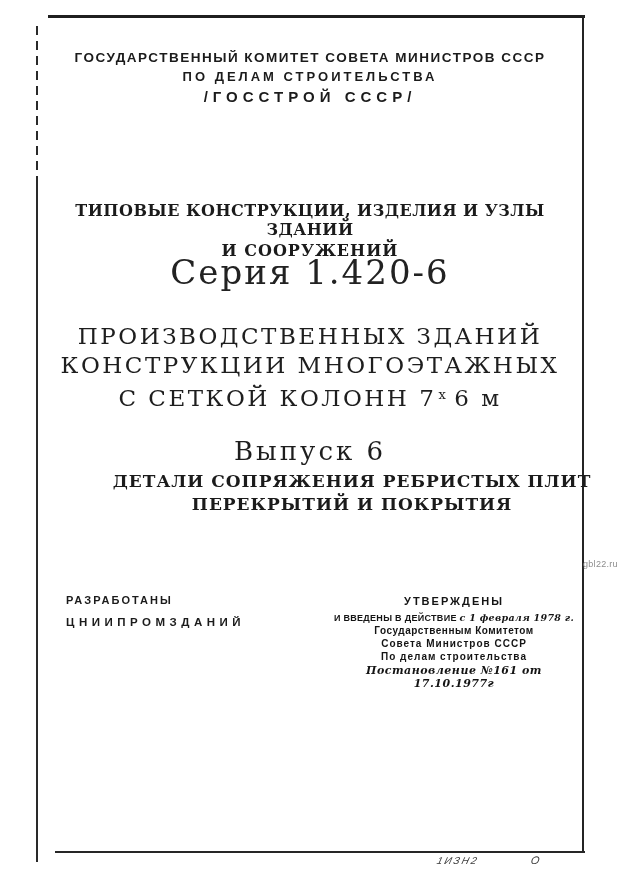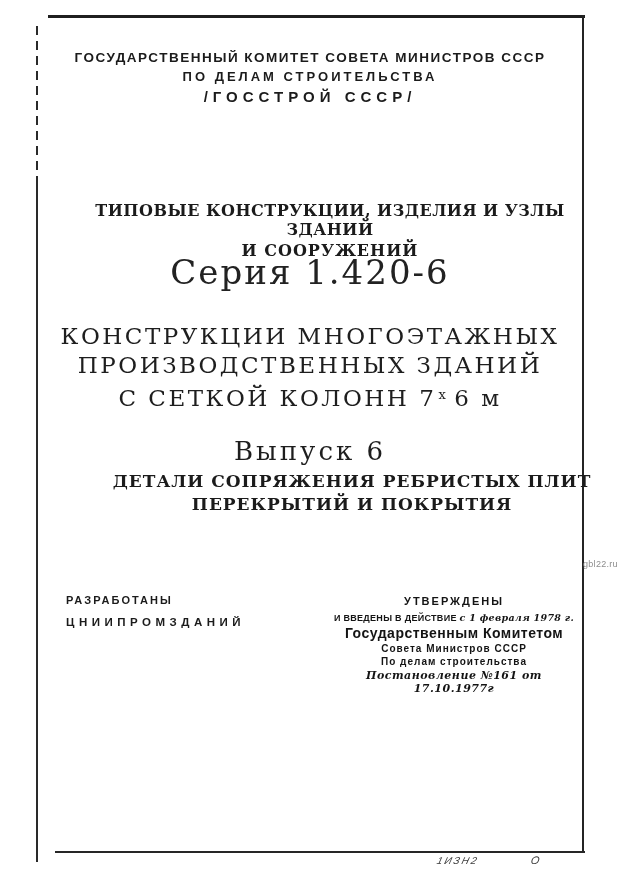--- a/index.html
+++ b/index.html
@@ -19,21 +19,21 @@
   .abs{position:absolute;}
   .centered{left:37px;width:546px;text-align:center;}
 
   .issuer{top:50px;}
   .issuer-l1{font-size:13.5px;font-weight:bold;letter-spacing:1.5px;}
   .issuer-l2{font-size:13px;font-weight:bold;letter-spacing:3px;margin-top:4px;}
   .issuer-l3{font-size:15px;font-weight:bold;letter-spacing:5px;margin-top:4px;}
 
   .serif{font-family:"DejaVu Serif","Liberation Serif",serif;}
 
-  .category{top:201px;font-weight:600;padding-left:20px;}
+  .category{top:201px;font-weight:600;}
   .category-l1{font-size:16px;letter-spacing:0.5px;}
   .category-l2{font-size:16px;letter-spacing:1px;margin-top:2px;}
 
   .series{top:252px;font-size:34px;letter-spacing:2px;color:#222;}
 
   .main-title{top:322px;font-size:23px;letter-spacing:2.5px;line-height:29px;color:#1e1e1e;}
   .main-title sup{font-size:13px;vertical-align:7px;margin:0 2px;}
   .t-suffix{margin-left:4px;}
 
   .issue-heading{top:436px;font-size:26px;letter-spacing:3px;color:#1e1e1e;}
@@ -41,21 +41,21 @@
 
   .developed{left:66px;top:594px;width:200px;text-align:left;font-weight:bold;}
   .dev-l1{font-size:11px;letter-spacing:2px;}
   .dev-l2{font-size:11.5px;letter-spacing:4.5px;margin-top:10px;}
   .dev-l3{font-size:10px;letter-spacing:1.5px;margin-top:10px;}
 
   .approved{left:325px;top:595px;width:258px;text-align:center;font-weight:bold;color:#141414;}
   .app-l1{font-size:11px;letter-spacing:2px;}
   .app-l2{font-size:9px;letter-spacing:0.3px;margin-top:5px;white-space:nowrap;}
   .app-script{font-family:"DejaVu Serif",serif;font-style:italic;font-size:9.5px;}
-  .app-l3{font-size:14px;letter-spacing:0.5px;margin-top:2px;}
+  .app-l3{font-size:10px;letter-spacing:0.5px;margin-top:2px;}
   .app-l4{font-size:10px;letter-spacing:1px;margin-top:2px;}
   .app-l5{font-size:10px;letter-spacing:1px;margin-top:2px;}
   .app-l6{font-family:"DejaVu Serif",serif;font-style:italic;font-size:11px;margin-top:2px;letter-spacing:0.5px;}
 
   .watermark{left:583px;top:559px;font-size:9px;color:#8d8d8d;letter-spacing:0.3px;}
 
   .mark1{left:437px;top:855px;font-size:10px;font-style:italic;color:#3d3d3d;
     transform:skewX(-14deg);letter-spacing:2px;}
   .mark2{left:531px;top:854px;font-size:11px;font-style:italic;color:#3d3d3d;transform:skewX(-10deg);}
 </style>
@@ -77,22 +77,22 @@
   </div>
 
   <div class="abs centered serif category">
     <div class="category-l1">ТИПОВЫЕ КОНСТРУКЦИИ, ИЗДЕЛИЯ И УЗЛЫ ЗДАНИЙ</div>
     <div class="category-l2">И СООРУЖЕНИЙ</div>
   </div>
 
   <div class="abs centered serif series">Серия 1.420-6</div>
 
   <div class="abs centered serif main-title">
+    <div>ПРОИЗВОДСТВЕННЫХ ЗДАНИЙ</div>
     <div>КОНСТРУКЦИИ МНОГОЭТАЖНЫХ</div>
-    <div>ПРОИЗВОДСТВЕННЫХ ЗДАНИЙ</div>
     <div><span>С СЕТКОЙ КОЛОНН 7</span><sup>х</sup><span class="t-suffix">6 м</span></div>
   </div>
 
   <div class="abs centered serif issue-heading">Выпуск 6</div>
   <div class="abs centered serif issue-sub">
     <div>ДЕТАЛИ СОПРЯЖЕНИЯ РЕБРИСТЫХ ПЛИТ</div>
     <div>ПЕРЕКРЫТИЙ И ПОКРЫТИЯ</div>
   </div>
 
   <div class="abs developed">

